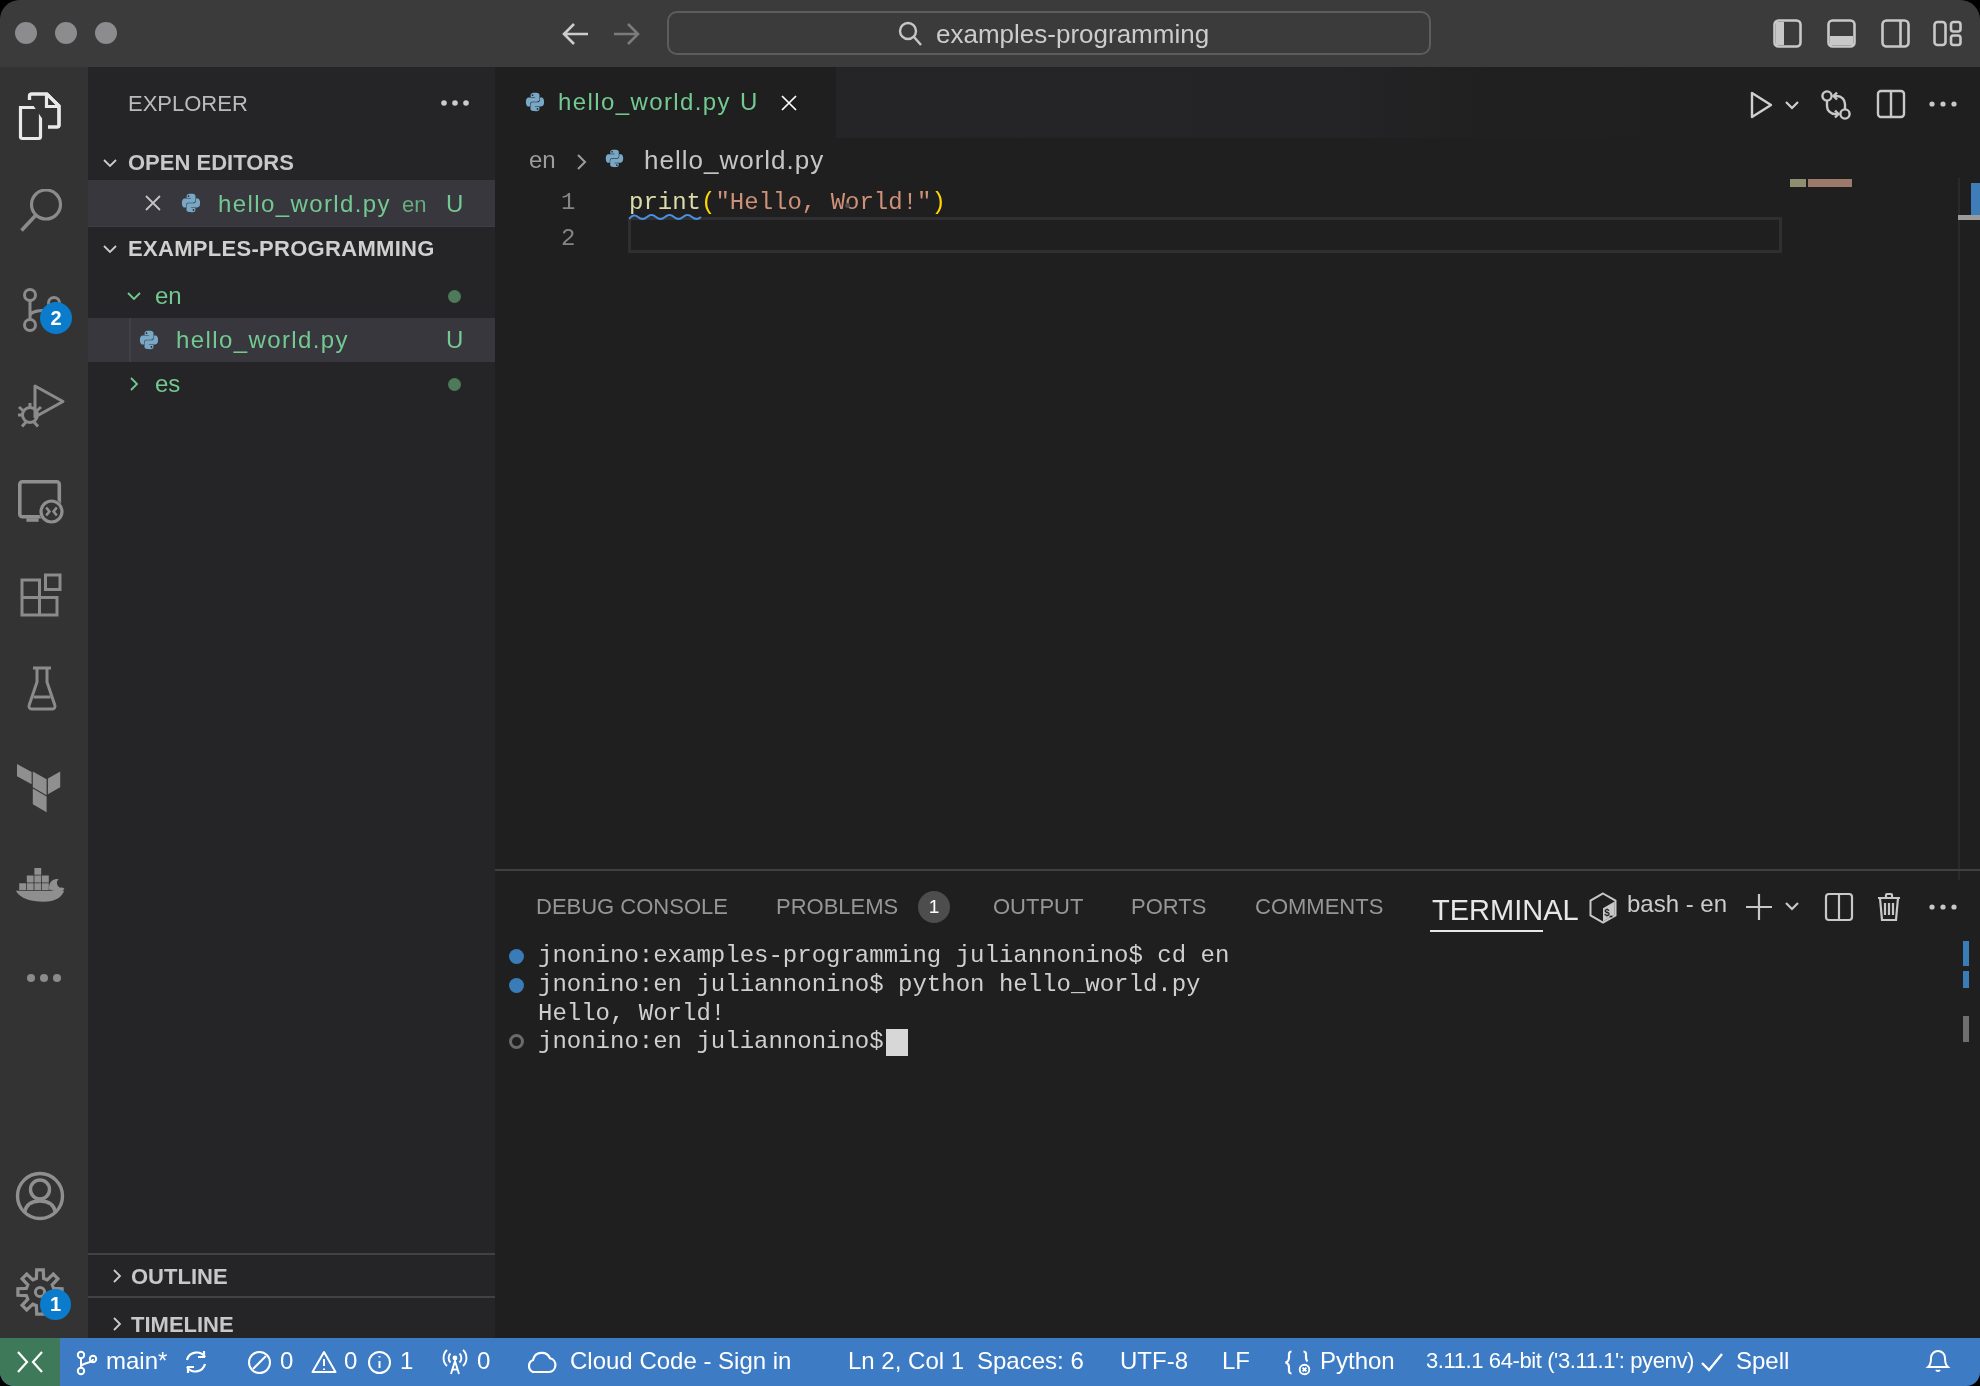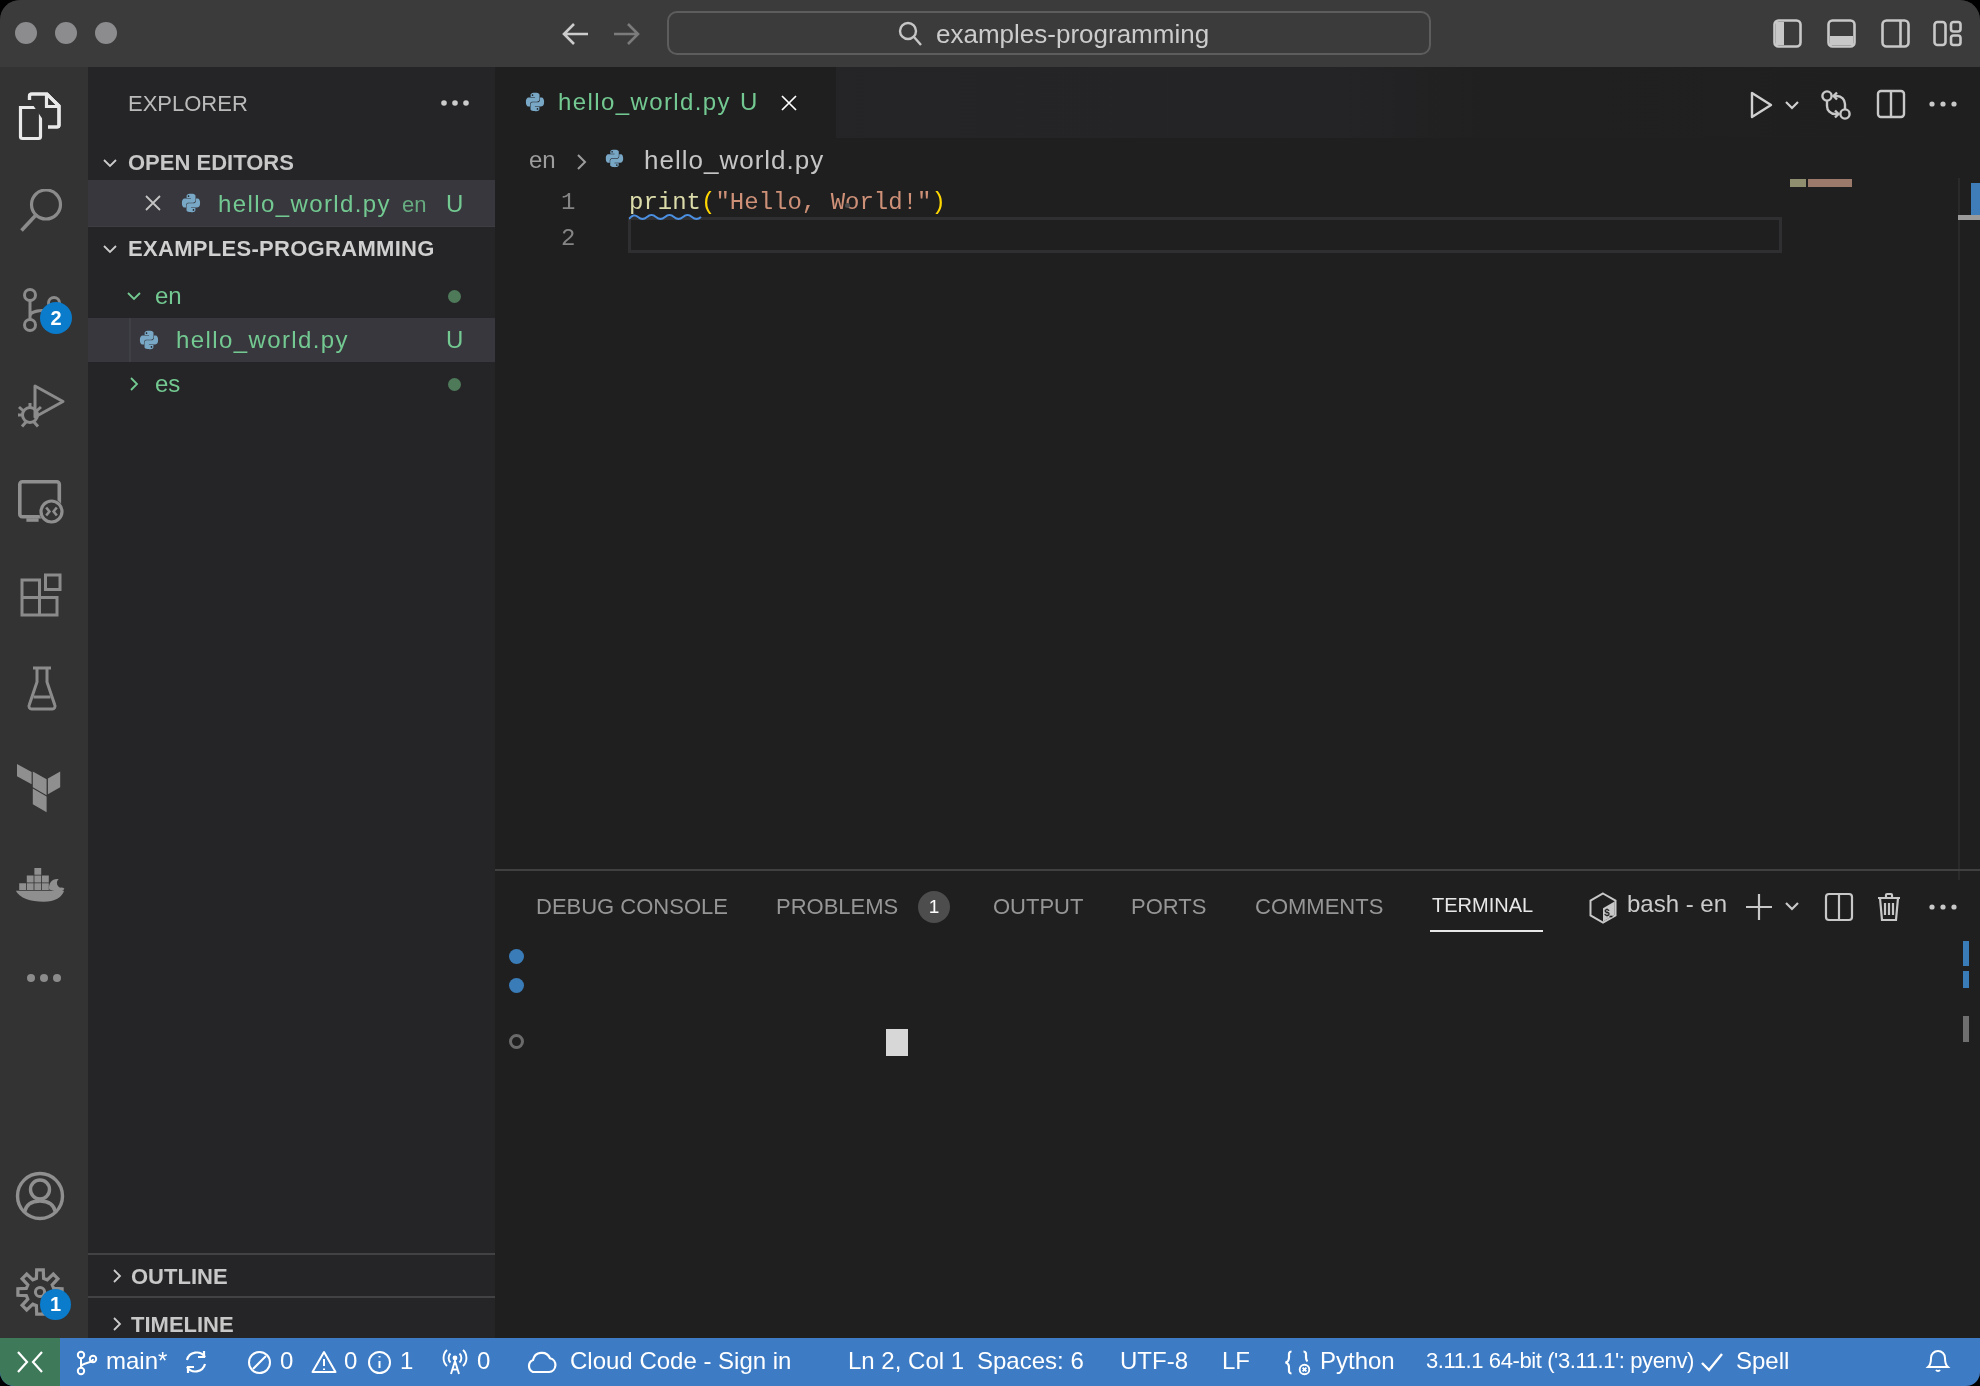--- a/index.html
+++ b/index.html
@@ -273,21 +273,21 @@
     <div class="abs" style="left:1463px;top:148px;width:22px;height:5px;background:#9a9a9a;"></div>
   </div>
 
   <div class="abs" id="panel" style="left:495px;top:880px;width:1485px;height:458px;background:#1f1f20;">
     <div class="abs" style="left:41px;top:14px;font-size:22px;color:#969696;">DEBUG CONSOLE</div>
     <div class="abs" style="left:281px;top:14px;font-size:22px;color:#969696;">PROBLEMS</div>
     <div class="abs" style="left:423px;top:11px;width:32px;height:32px;border-radius:50%;background:#4d4d4d;color:#ffffff;font-size:19px;text-align:center;line-height:32px;">1</div>
     <div class="abs" style="left:498px;top:14px;font-size:22px;color:#969696;">OUTPUT</div>
     <div class="abs" style="left:636px;top:14px;font-size:22px;color:#969696;text-align:right;">PORTS</div>
     <div class="abs" style="left:760px;top:14px;font-size:22px;color:#969696;">COMMENTS</div>
-    <div class="abs" style="left:937px;top:14px;font-size:20px;color:#e7e7e7;">TERMINAL</div>
+    <div class="abs" style="left:937px;top:14px;font-size:29px;color:#e7e7e7;">TERMINAL</div>
     <div class="abs" style="left:935px;top:50px;width:113px;height:2px;background:#e7e7e7;"></div>
 
     <svg class="ic abs" style="left:1093px;top:12px" width="30" height="32" viewBox="0 0 30 32" fill="none">
         <path d="M15 1.5 27.5 8.7v14.6L15 30.5 2.5 23.3V8.7z" stroke="#c8c8c8" stroke-width="2"></path>
         <path d="M15 16.2 26.6 9.4v13.4L15 29.5z" fill="#c8c8c8"></path>
         <text x="16" y="23.5" font-size="10" font-weight="bold" fill="#1f1f20" font-family="Liberation Mono">$</text>
         <path d="M21.5 24.5h3" stroke="#1f1f20" stroke-width="1.6"></path>
       </svg>
     <div class="abs" style="left:1132px;top:10px;font-size:24px;color:#cccccc;">bash - en</div>
     <svg class="ic abs" style="left:1249px;top:12px" width="30" height="30" viewBox="0 0 30 30" fill="none" stroke="#c8c8c8" stroke-width="2.2">
@@ -305,20 +305,24 @@
       </svg>
     <svg class="ic abs" style="left:1433px;top:20px" width="30" height="14" viewBox="0 0 30 14" fill="#c8c8c8">
         <circle cx="4" cy="7" r="2.6"></circle>
         <circle cx="15" cy="7" r="2.6"></circle>
         <circle cx="26" cy="7" r="2.6"></circle>
       </svg>
 
     <div class="abs" style="left:14px;top:69px;width:15px;height:15px;border-radius:50%;background:#3a7cb8;"></div>
     <div class="abs" style="left:14px;top:98px;width:15px;height:15px;border-radius:50%;background:#3a7cb8;"></div>
     <div class="abs" style="left:14px;top:154px;width:15px;height:15px;border-radius:50%;border:3px solid #6a6a6a;"></div>
+    <div class="abs mono" style="left:43px;top:62px;font-size:24px;line-height:28.75px;color:#cfcfcf;white-space:pre;">jnonino:examples-programming juliannonino$ cd en
+jnonino:en juliannonino$ python hello_world.py
+Hello, World!
+jnonino:en juliannonino$ </div>
     <div class="abs" style="left:391px;top:149px;width:22px;height:27px;background:#d7d7d7;"></div>
 
     <div class="abs" style="left:1468px;top:61px;width:6px;height:25px;background:#3a7cb8;"></div>
     <div class="abs" style="left:1468px;top:91px;width:6px;height:17px;background:#3a7cb8;"></div>
     <div class="abs" style="left:1468px;top:136px;width:6px;height:26px;background:#6f6f6f;"></div>
   </div>
 
   <div class="abs" style="left:495px;top:869px;width:1485px;height:2px;background:#404041;"></div>
 
   <div class="abs" id="statusbar" style="left:0;top:1338px;width:1980px;height:48px;background:#3d7bc4;color:#ffffff;font-size:24px;">

